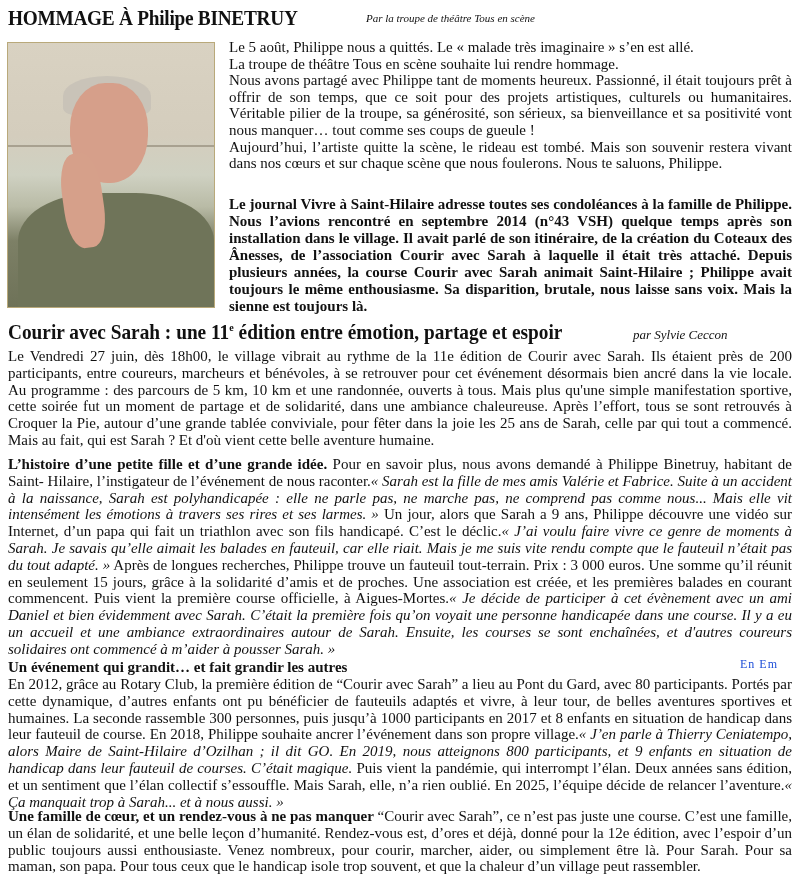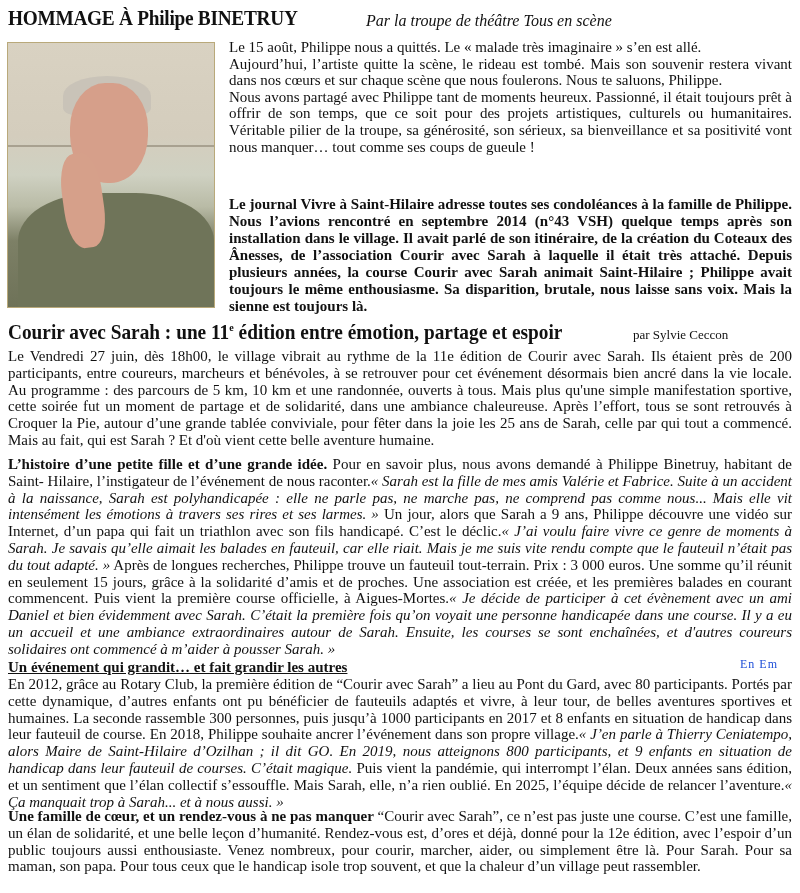--- a/index.html
+++ b/index.html
@@ -1,65 +1,66 @@
 <!DOCTYPE html>
 <html><head>
 <meta charset="utf-8">
 <style>
   html, body { margin:0; padding:0; background:#ffffff; }
   body { width:800px; height:893px; overflow:hidden; position:relative;
          font-family:"Liberation Serif", serif; color:#111; }
   .abs { position:absolute; }
   .title1 { left:8px; top:6px; font-size:21px; font-weight:bold; letter-spacing:-0.3px; transform:scaleX(0.92); transform-origin:left; white-space:nowrap; }
-  .byline1 { left:366px; top:12px; font-size:16px; font-style:italic; white-space:nowrap; }
+  .byline1 { left:366px; top:12px; font-size:11px; font-style:italic; white-space:nowrap; }
   .photo { left:7px; top:42px; width:206px; height:264px; border:1px solid #b9a97a;
            background: linear-gradient(180deg,#d9d2c2 0%,#d4cdbd 35%,#cfd1c2 50%,#b9bba6 62%,#7d8066 75%,#6e7258 100%); overflow:hidden; }
   .photo .face { position:absolute; left:62px; top:40px; width:78px; height:100px; border-radius:45% 45% 48% 48%;
                  background:#d69f8a; }
   .photo .hair { position:absolute; left:55px; top:33px; width:88px; height:40px; border-radius:50% 50% 20% 20%;
                  background:#c9c3b8; }
   .photo .shirt { position:absolute; left:10px; top:150px; width:196px; height:120px; border-radius:40% 40% 0 0;
                   background:#6f7459; }
   .photo .hand { position:absolute; left:55px; top:110px; width:40px; height:95px; border-radius:40%;
                  background:#d6a08a; transform:rotate(-8deg); }
   .photo .line { position:absolute; left:0; top:102px; width:206px; height:2px; background:#a8a190; }
   .intro { left:229px; top:39px; width:563px; font-size:15px; line-height:16.6px; text-align:justify; }
   .intro p { margin:0; }
   .tribute { left:229px; top:196px; width:563px; font-size:15px; line-height:17px; font-weight:bold; text-align:justify; }
   .title2 { left:8px; top:320px; font-size:21px; font-weight:bold; white-space:nowrap; transform:scaleX(0.92); transform-origin:left; }
   .title2 sup { font-size:11px; vertical-align:8px; }
-  .byline2 { left:633px; top:327px; font-size:13px; white-space:nowrap; }
+  .byline2 { left:633px; top:327px; font-size:13px; font-style:italic; white-space:nowrap; }
   .para { left:8px; width:784px; font-size:15px; line-height:16.8px; text-align:justify; }
   .para b { font-weight:bold;font-family:Liberation Serif, serif; }
   .para i { font-style:italic; }
   .p1 { top:348px; }
   .p2 { top:456px; }
-  .sub3 { left:8px; top:659px; font-size:15px; font-weight:bold; white-space:nowrap;text-decoration:underline; }
+  .sub3 { left:8px; top:659px; font-size:15px; font-weight:bold; white-space:nowrap; }
   .enem { left:740px; top:657px; font-size:12px; color:#1d4ed8; letter-spacing:1px; white-space:nowrap; }
   .p3 { top:676px; }
   .p4 { top:808px; }
 </style>
 </head>
 <body>
 
 <div class="abs title1">HOMMAGE À Philipe BINETRUY</div>
 <div class="abs byline1">Par la troupe de théâtre Tous en scène</div>
 
 <div class="abs photo" title="Portrait de Philippe Binetruy souriant, doigt sur la joue, chemise verte">
   <div class="line"></div>
   <div class="shirt"></div>
   <div class="hair"></div>
   <div class="face"></div>
   <div class="hand"></div>
 </div>
 
 <div class="abs intro">
-  <p>Le 15 août, Philippe nous a quittés. Le « malade très imaginaire » s’en est allé.</p>
+  <p>Le 5 août, Philippe nous a quittés. Le « malade très imaginaire » s’en est allé.</p>
+  <p>La troupe de théâtre Tous en scène souhaite lui rendre hommage.</p>
+  <p>Nous avons partagé avec Philippe tant de moments heureux. Passionné, il était toujours prêt à offrir de son temps, que ce soit pour des projets artistiques, culturels ou humanitaires. Véritable pilier de la troupe, sa générosité, son sérieux, sa bienveillance et sa positivité vont nous manquer… tout comme ses coups de gueule !</p>
   <p>Aujourd’hui, l’artiste quitte la scène, le rideau est tombé. Mais son souvenir restera vivant dans nos cœurs et sur chaque scène que nous foulerons. Nous te saluons, Philippe.</p>
-  <p>Nous avons partagé avec Philippe tant de moments heureux. Passionné, il était toujours prêt à offrir de son temps, que ce soit pour des projets artistiques, culturels ou humanitaires. Véritable pilier de la troupe, sa générosité, son sérieux, sa bienveillance et sa positivité vont nous manquer… tout comme ses coups de gueule !</p>
 </div>
 
 <div class="abs tribute">Le journal Vivre à Saint-Hilaire adresse toutes ses condoléances à la famille de Philippe. Nous l’avions rencontré en septembre 2014 (n°43 VSH) quelque temps après son installation dans le village. Il avait parlé de son itinéraire, de la création du Coteaux des Ânesses, de l’association Courir avec Sarah à laquelle il était très attaché. Depuis plusieurs années, la course Courir avec Sarah animait Saint-Hilaire ; Philippe avait toujours le même enthousiasme. Sa disparition, brutale, nous laisse sans voix. Mais la sienne est toujours là.</div>
 
 <div class="abs title2"><span>Courir avec Sarah : une 11</span><sup>e</sup><span> édition entre émotion, partage et espoir</span></div>
 <div class="abs byline2">par Sylvie Ceccon</div>
 
 <div class="abs para p1">Le Vendredi 27 juin, dès 18h00, le village vibrait au rythme de la 11e édition de Courir avec Sarah. Ils étaient près de 200 participants, entre coureurs, marcheurs et bénévoles, à se retrouver pour cet événement désormais bien ancré dans la vie locale. Au programme : des parcours de 5 km, 10 km et une randonnée, ouverts à tous. Mais plus qu'une simple manifestation sportive, cette soirée fut un moment de partage et de solidarité, dans une ambiance chaleureuse. Après l’effort, tous se sont retrouvés à Croquer la Pie, autour d’une grande tablée conviviale, pour fêter dans la joie les 25 ans de Sarah, celle par qui tout a commencé. Mais au fait, qui est Sarah ? Et d'où vient cette belle aventure humaine.</div>
 
 <div class="abs para p2"><b>L’histoire d’une petite fille et d’une grande idée.</b><span> Pour en savoir plus, nous avons demandé à Philippe Binetruy, habitant de Saint- Hilaire, l’instigateur de l’événement de nous raconter.</span><i>« Sarah est la fille de mes amis Valérie et Fabrice. Suite à un accident à la naissance, Sarah est polyhandicapée : elle ne parle pas, ne marche pas, ne comprend pas comme nous... Mais elle vit intensément les émotions à travers ses rires et ses larmes. »</i><span> Un jour, alors que Sarah a 9 ans, Philippe découvre une vidéo sur Internet, d’un papa qui fait un triathlon avec son fils handicapé. C’est le déclic.</span><i>« J’ai voulu faire vivre ce genre de moments à Sarah. Je savais qu’elle aimait les balades en fauteuil, car elle riait. Mais je me suis vite rendu compte que le fauteuil n’était pas du tout adapté. »</i><span> Après de longues recherches, Philippe trouve un fauteuil tout-terrain. Prix : 3 000 euros. Une somme qu’il réunit en seulement 15 jours, grâce à la solidarité d’amis et de proches. Une association est créée, et les premières balades en courant commencent. Puis vient la première course officielle, à Aigues-Mortes.</span><i>« Je décide de participer à cet évènement avec un ami Daniel et bien évidemment avec Sarah. C’était la première fois qu’on voyait une personne handicapée dans une course. Il y a eu un accueil et une ambiance extraordinaires autour de Sarah. Ensuite, les courses se sont enchaînées, et d'autres coureurs solidaires ont commencé à m’aider à pousser Sarah. »</i></div>

